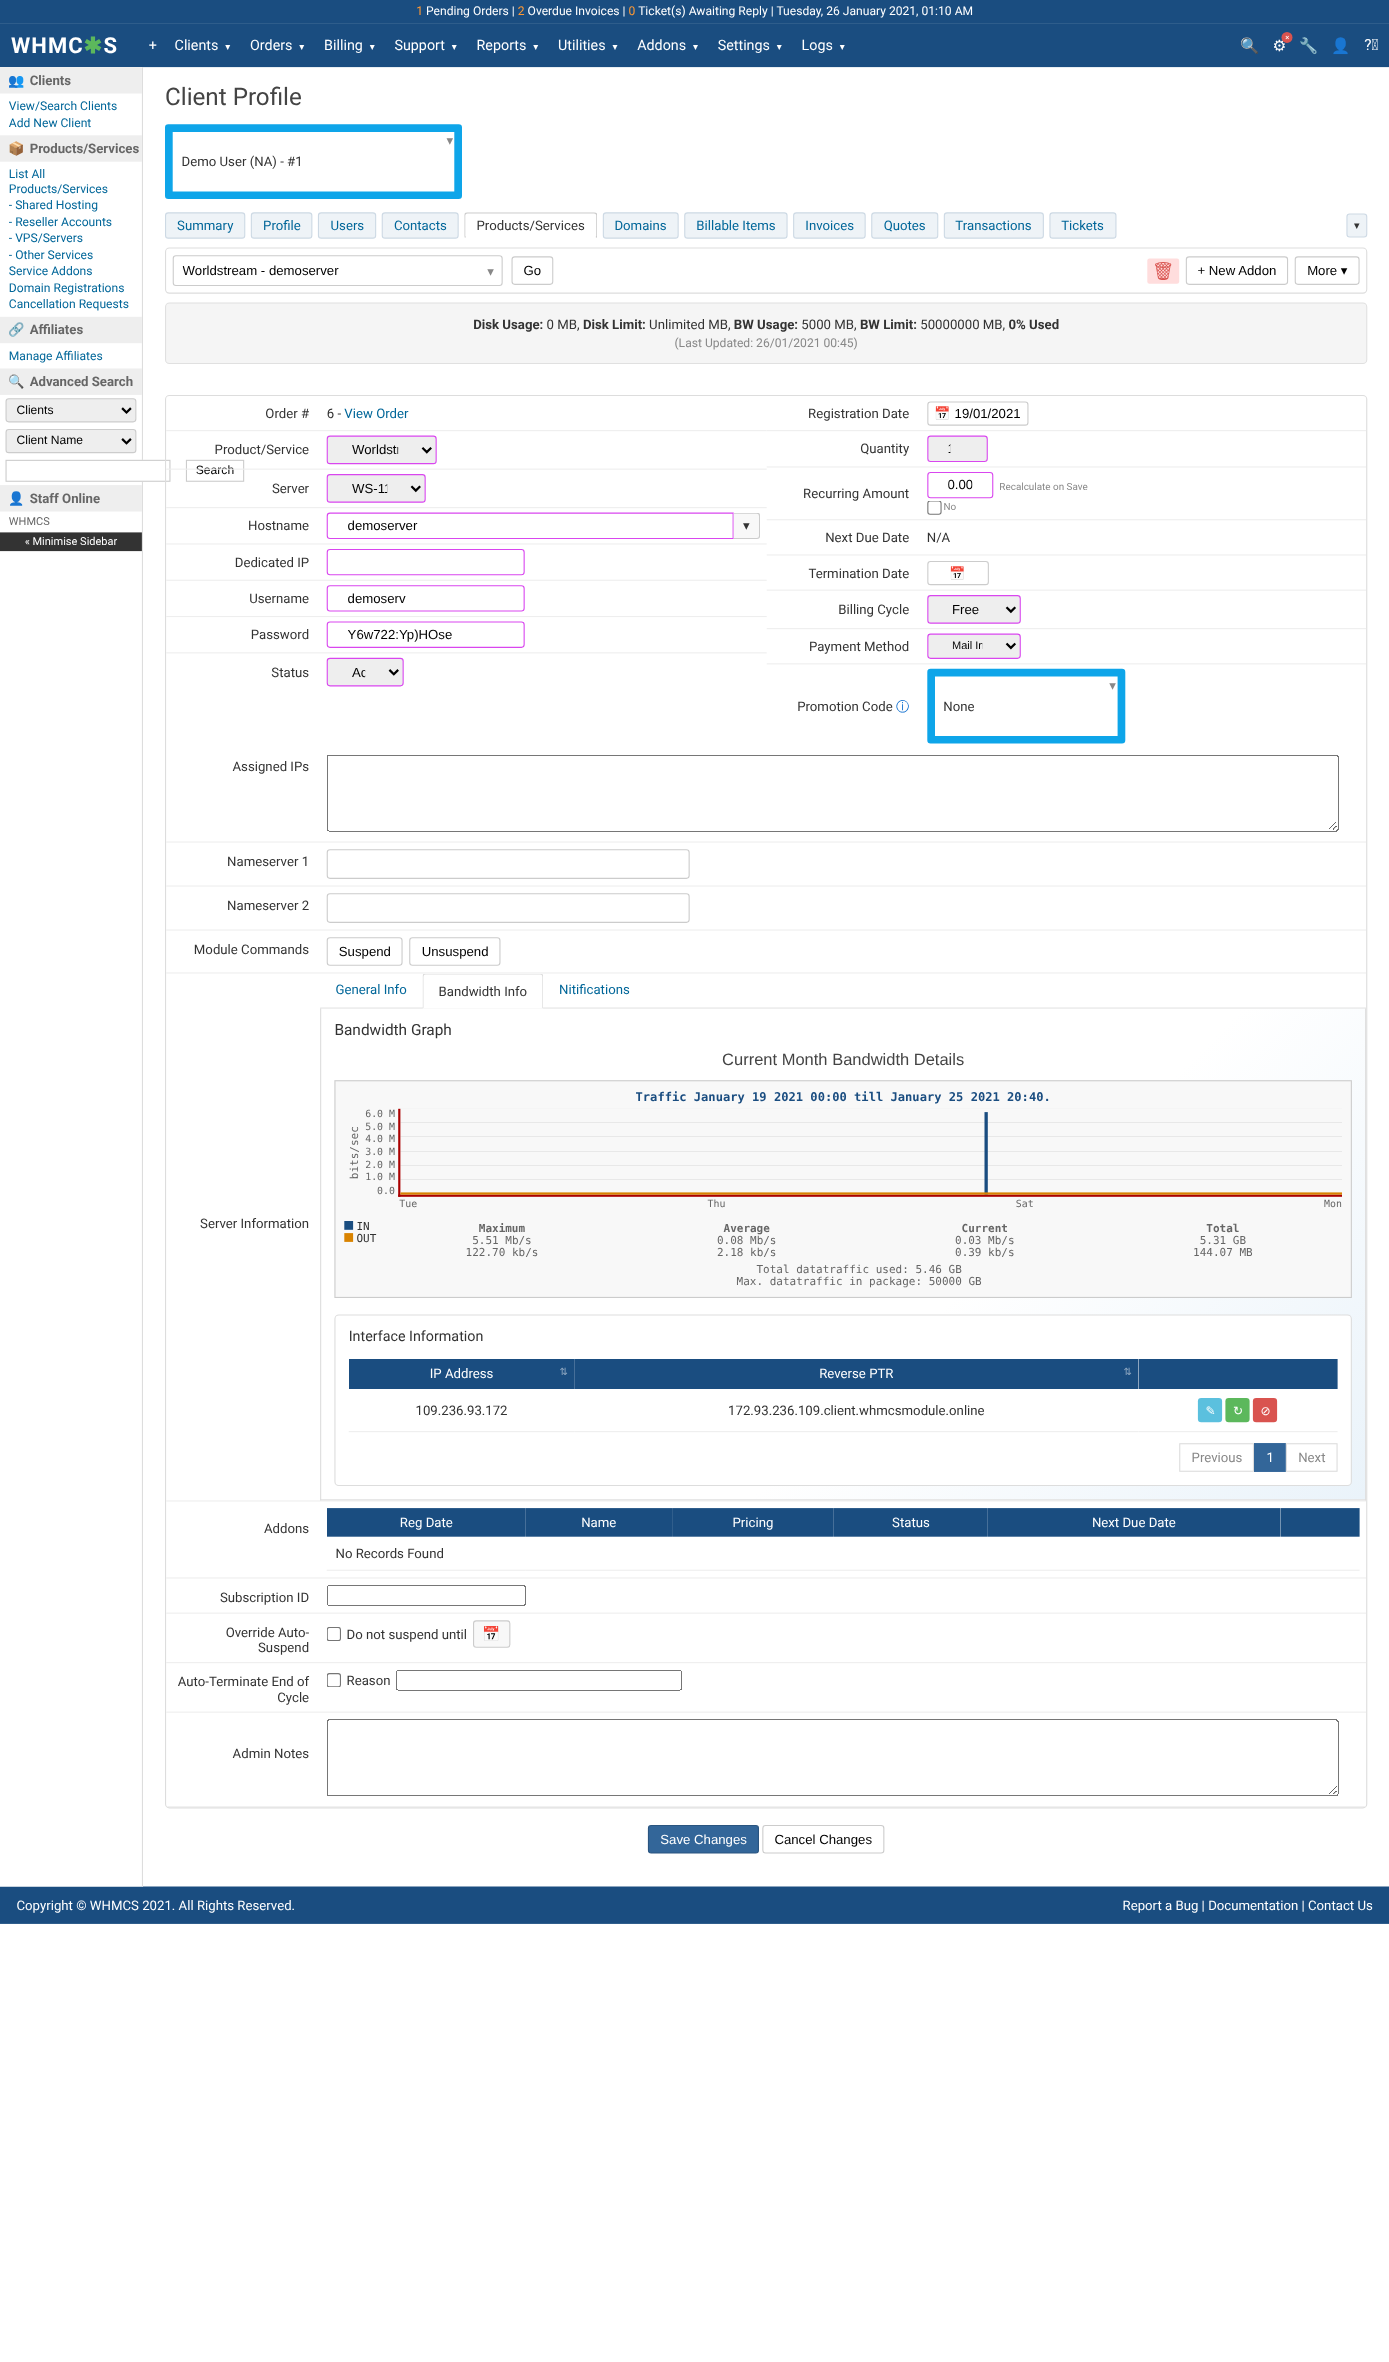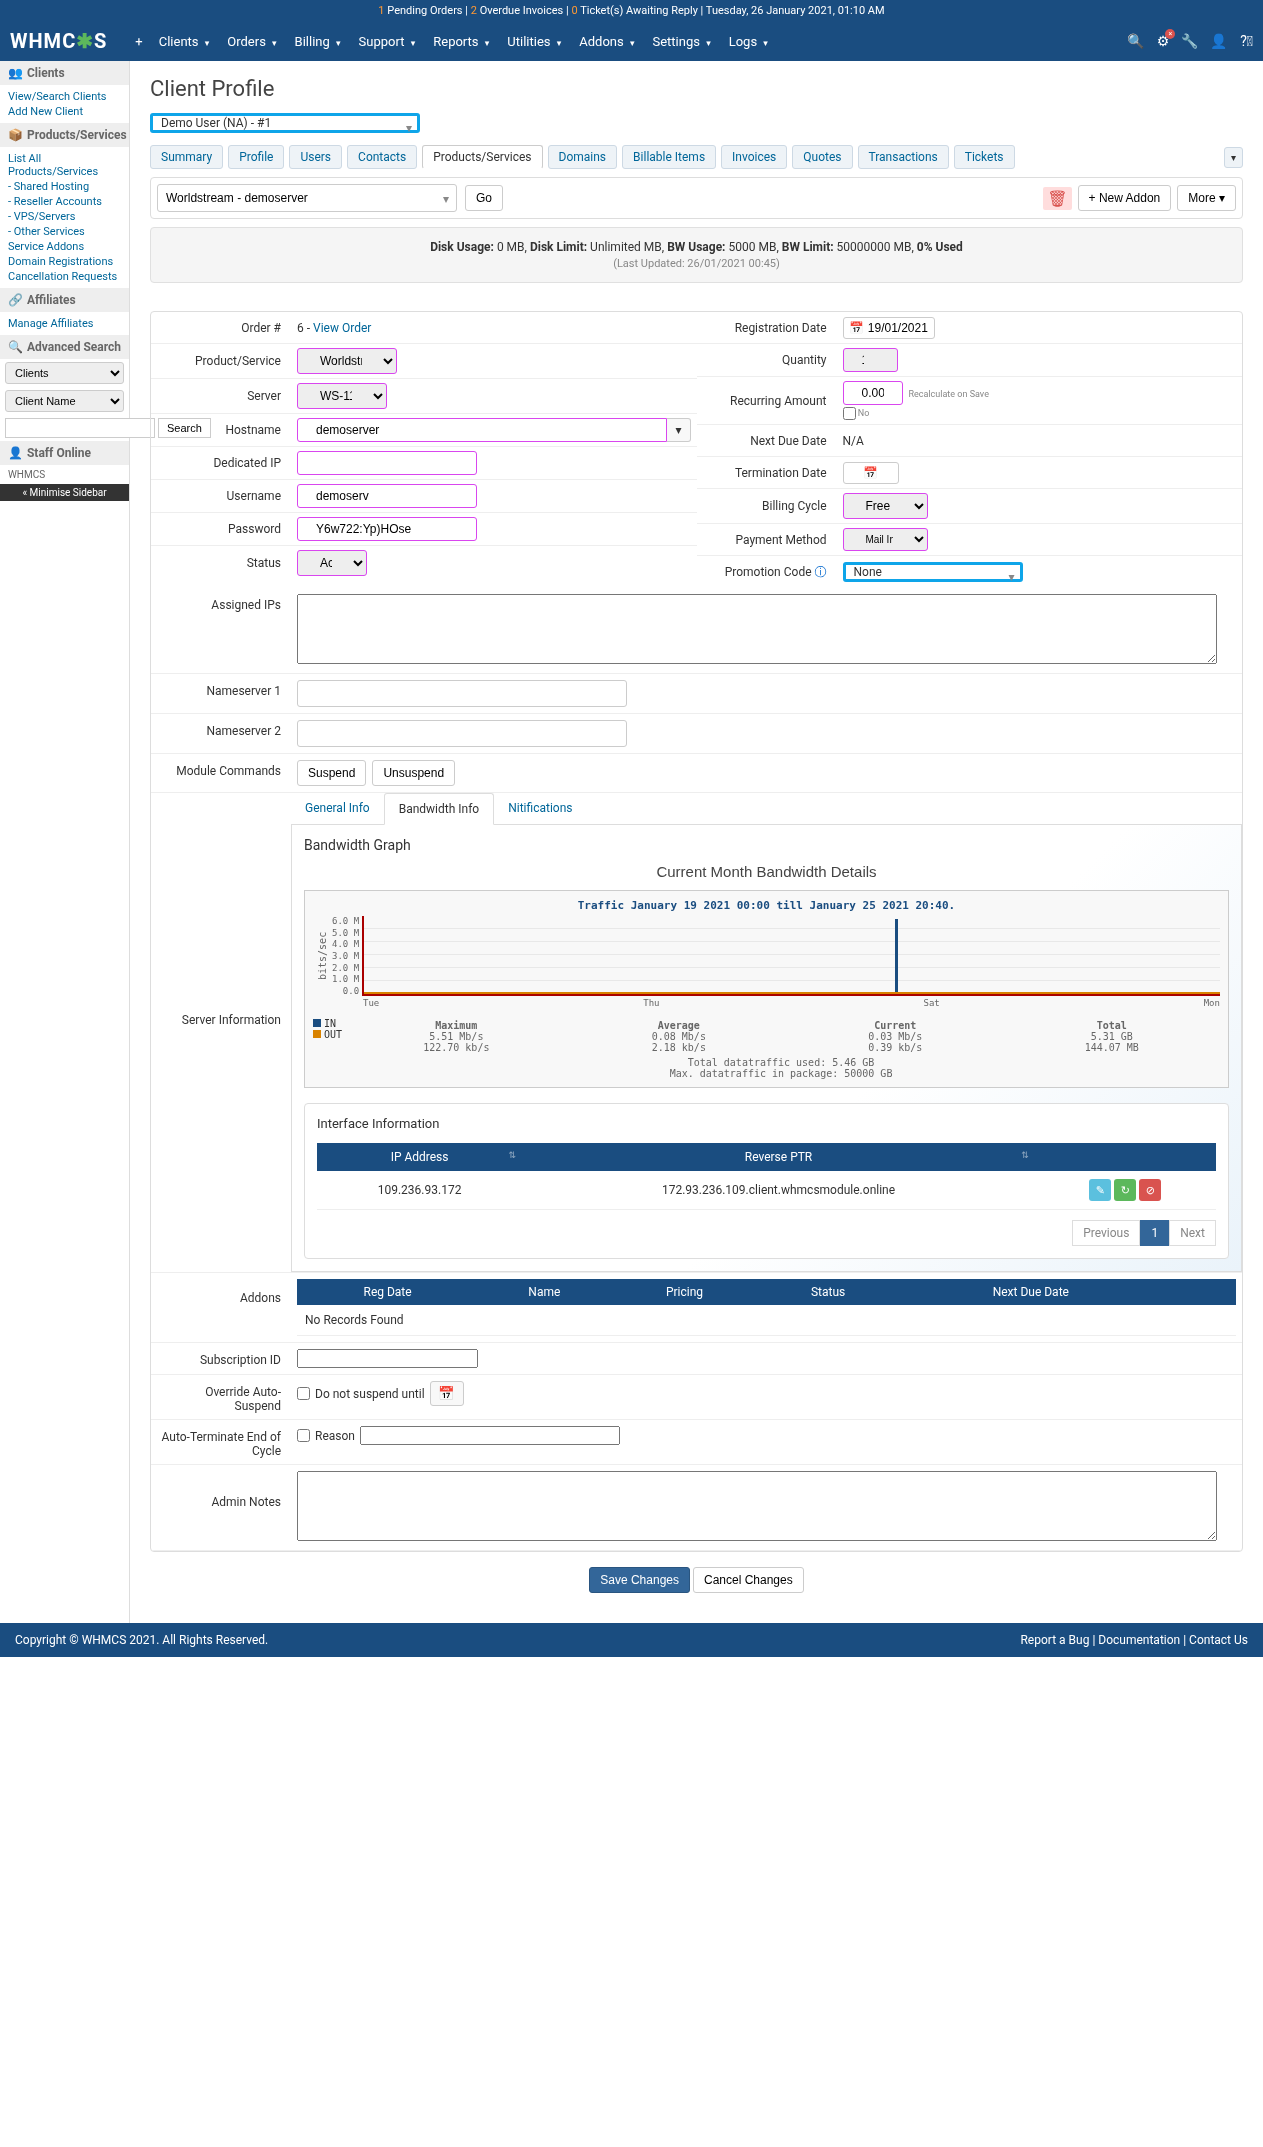--- a/index.html
+++ b/index.html
@@ -20,32 +20,32 @@
 .badge-x { position: absolute; top: -4px; right: -6px; background: #d9534f; color: #fff; border-radius: 50%; width: 10px; height: 10px; font-size: 7px; display: flex; align-items: center; justify-content: center; }
 
 
 .main-wrap { display: flex; }
 .sidebar { width: 130px; background: #fff; border-right: 1px solid #ddd; min-height: 1350px; }
 .side-sec { }
 .side-head { background: #eee; color: #666; padding: 5px 8px; font-size: 12px; font-weight: bold; display: flex; align-items: center; gap: 4px; }
 .side-links { padding: 4px 8px; }
 .side-links a { display: block; font-size: 11px; color: #006699; padding: 1px 0; }
 .side-select { width: calc(100% - 10px); margin: 3px 5px; padding: 3px 5px; font-size: 11px; border: 1px solid #ccc; border-radius: 3px; background: #eee; }
-.side-search-row { display: flex; margin: 3px 5px; gap: 3px; }
+.side-search-row { display: flex; margin: 3px 5px; gap: 14px; }
 .side-search-row input { flex: 1; padding: 3px; font-size: 11px; border: 1px solid #ccc; }
 .side-search-row button { padding: 3px 8px; font-size: 11px; background: #fff; border: 1px solid #ccc; cursor: pointer; }
 .side-staff { padding: 4px 8px; font-size: 10px; color: #666; }
 .minimise { background: #333; color: #fff; text-align: center; padding: 3px; font-size: 10px; cursor: pointer; }
 
 .content { flex: 1; padding: 15px 20px; }
 h1 { font-size: 22px; font-weight: normal; color: #444; margin-bottom: 12px; }
 
 .client-select-row { display: flex; gap: 10px; margin-bottom: 12px; }
 .client-select { flex: 0 0 270px; position: relative; }
-.client-select select, .select-like { width: 100%; padding: 0 8px; border: 3px solid #0ea5e9; border-radius: 3px; background: #fff; font-size: 12px; appearance: none; }
+.client-select select, .select-like { width: 100%; padding: 20px 8px; border: 7px solid #0ea5e9; border-radius: 3px; background: #fff; font-size: 12px; appearance: none; }
 .dd-caret { position: absolute; right: 8px; top: 8px; color: #888; pointer-events: none; }
 
 
 .tab-row { display: flex; gap: 5px; margin-bottom: 8px; flex-wrap: wrap; align-items: center; }
 .tab-btn { background: #eef3f7; border: 1px solid #cdd9e4; color: #006699; padding: 4px 10px; font-size: 12px; border-radius: 3px; cursor: pointer; }
 .tab-btn.active { background: #fff; color: #333; border-color: #ccc; border-bottom-color: #fff; }
 .tab-caret { background: #eef3f7; border: 1px solid #cdd9e4; padding: 4px 6px; border-radius: 3px; cursor: pointer; margin-left: auto; font-size: 10px; }
 
 
 .svc-row { display: flex; align-items: center; gap: 8px; border: 1px solid #ddd; padding: 6px; border-radius: 4px; margin-bottom: 8px; }

